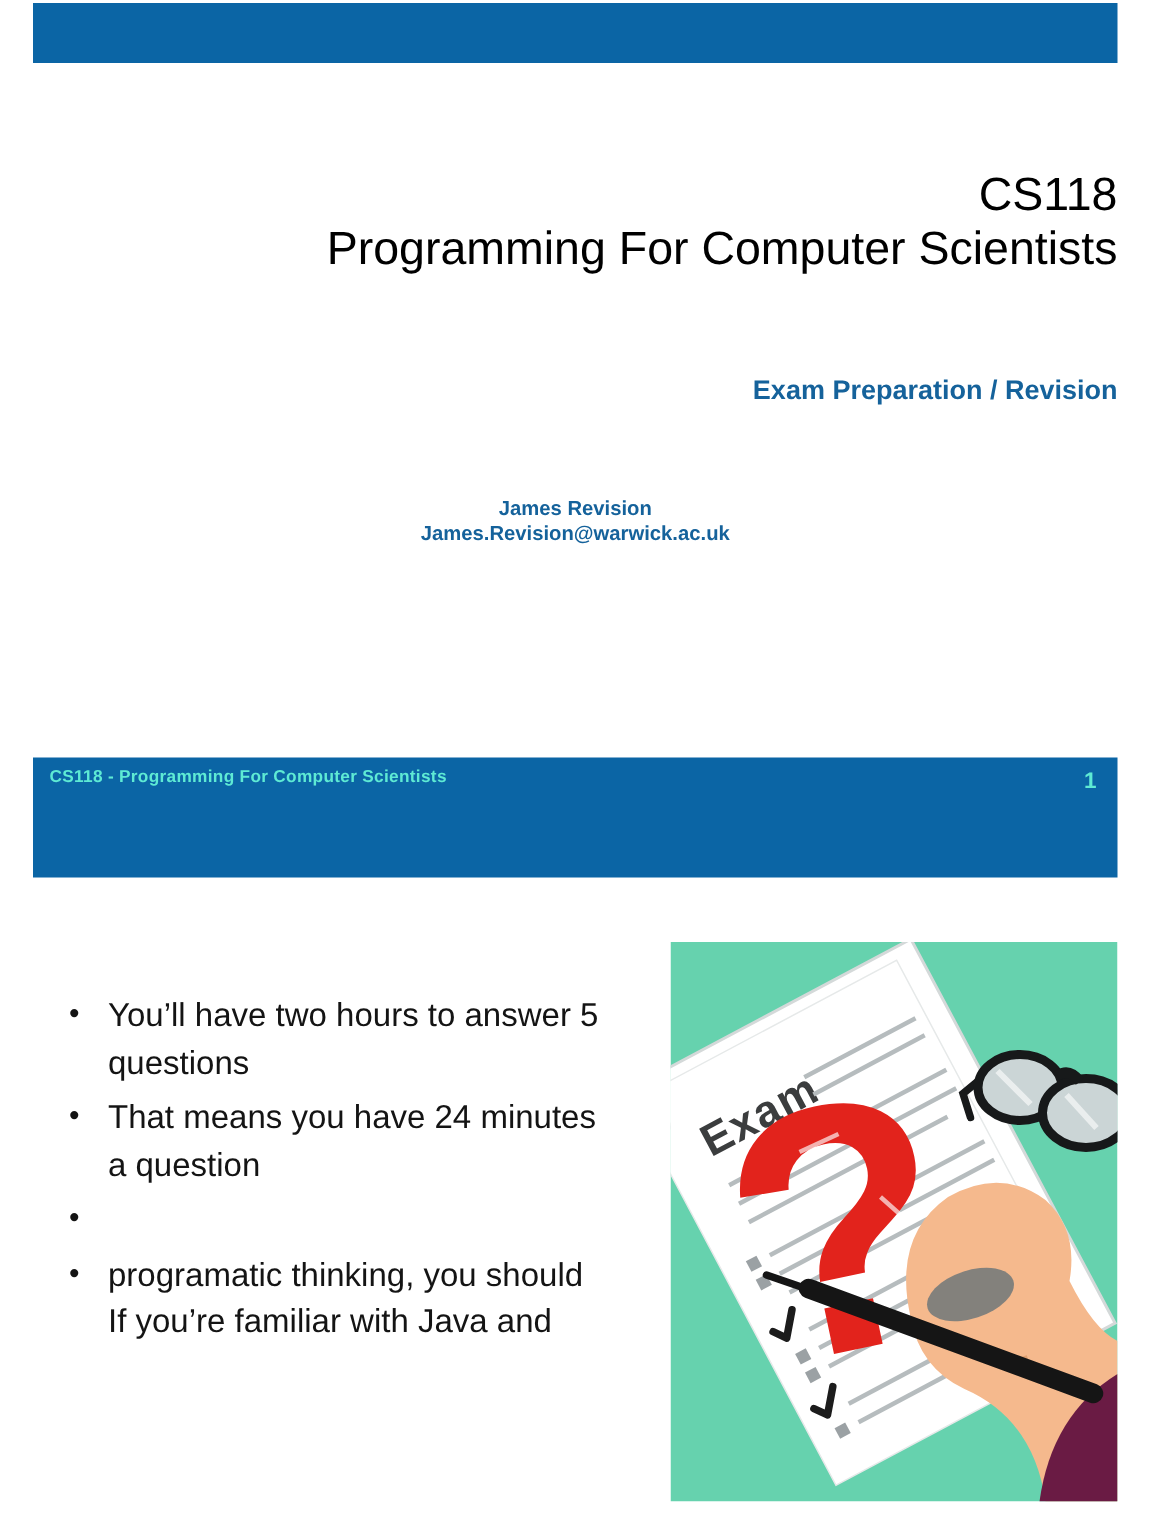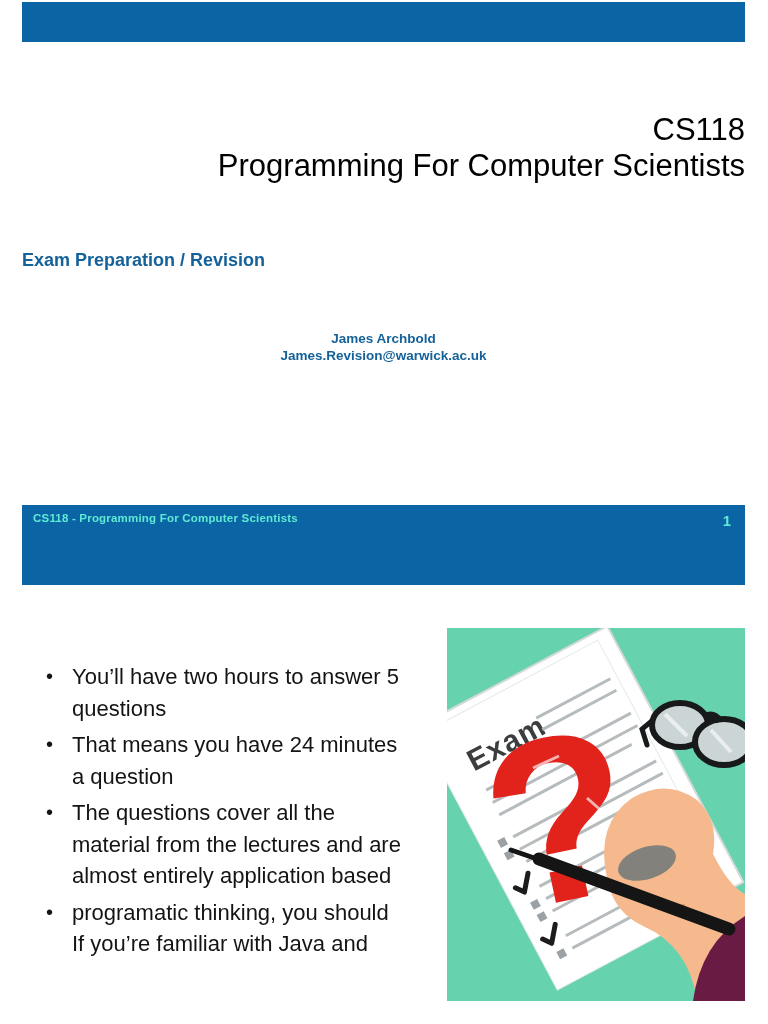--- a/index.html
+++ b/index.html
@@ -3,21 +3,21 @@
 <meta charset="utf-8">
 <style>
   html,body{margin:0;padding:0;background:#ffffff;}
   .page{position:relative;width:768px;height:1024px;background:#ffffff;overflow:hidden;
         font-family:"Liberation Sans",sans-serif;}
 
   
   .s1-banner{position:absolute;left:22px;top:2px;width:723px;height:40px;background:#0b65a5;}
   .s1-title{position:absolute;left:22px;top:112px;width:723px;text-align:right;
             color:#000000;font-weight:normal;font-size:31px;line-height:36px;}
-  .s1-subtitle{position:absolute;left:22px;top:250px;width:723px;text-align:left;
+  .s1-subtitle{position:absolute;left:22px;top:250px;width:723px;text-align:right;
             color:#15629b;font-weight:bold;font-size:18px;}
   .s1-author{position:absolute;left:22px;top:330px;width:723px;text-align:center;
             color:#15629b;font-weight:bold;font-size:13.5px;line-height:17px;}
 
   
   .s2-header{position:absolute;left:22px;top:505px;width:723px;height:80px;background:#0b65a5;color:#5eead4;}
   .s2-header-row{position:absolute;left:11px;right:14px;top:7px;display:flex;
             justify-content:space-between;align-items:flex-start;}
   .s2-header-text{font-size:11.5px;font-weight:bold;letter-spacing:.2px;}
   .s2-page-number{font-size:15px;font-weight:bold;}
@@ -39,21 +39,21 @@
 <div class="page">
 
   <div>
     <div class="s1-banner"></div>
     <div class="s1-title">
       <div>CS118</div>
       <div>Programming For Computer Scientists</div>
     </div>
     <div class="s1-subtitle">Exam Preparation / Revision</div>
     <div class="s1-author">
-      <div>James Archbold</div>
+      <div>James Revision</div>
       <div>James.Revision@warwick.ac.uk</div>
     </div>
   </div>
 
   <div>
     <div class="s2-header">
       <div class="s2-header-row">
         <span class="s2-header-text">CS118 - Programming For Computer Scientists</span>
         <span class="s2-page-number">1</span>
       </div>
@@ -69,25 +69,20 @@
       </li>
       <li class="bullet-item">
         <span class="bullet-marker">•</span>
         <div class="bullet-lines">
           <div>That means you have 24 minutes</div>
           <div>a question</div>
         </div>
       </li>
       <li class="bullet-item">
         <span class="bullet-marker">•</span>
-        <div class="bullet-lines">
-          <div>The questions cover all the</div>
-          <div>material from the lectures and are</div>
-          <div>almost entirely application based</div>
-        </div>
       </li>
       <li class="bullet-item">
         <span class="bullet-marker">•</span>
         <div class="bullet-lines">
           <div>programatic thinking, you should</div>
           <div>If you’re familiar with Java and</div>
         </div>
       </li>
     </ul>
 

